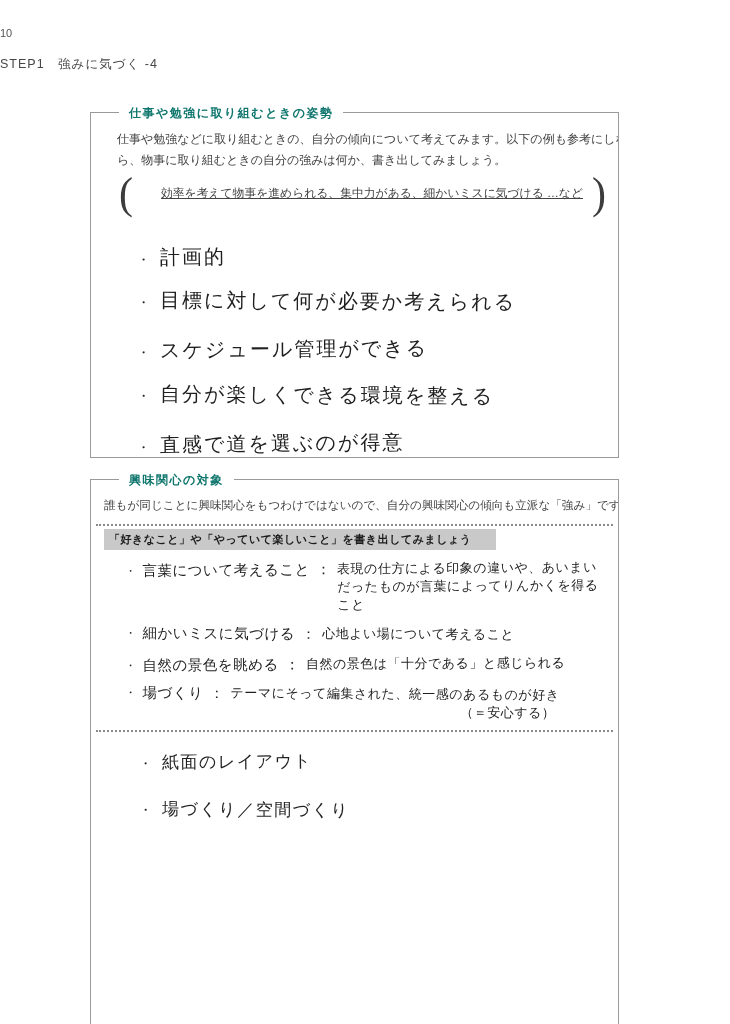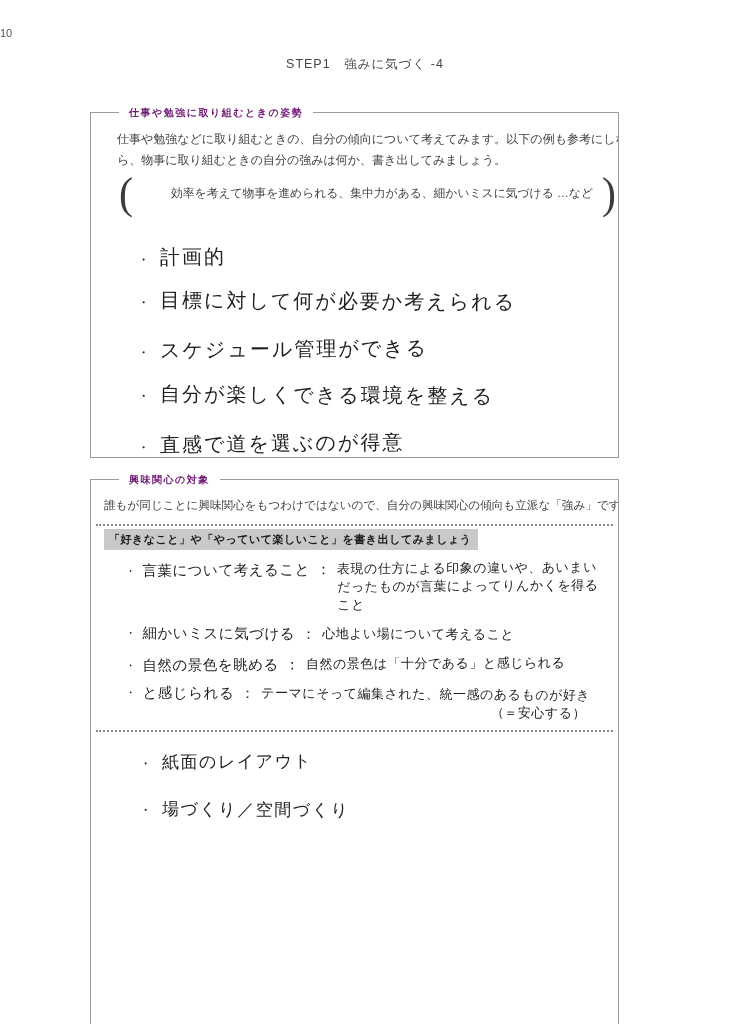--- a/index.html
+++ b/index.html
@@ -7,65 +7,65 @@
     width:730px;height:1024px;background:#ffffff;position:relative;
     font-family:"Liberation Sans","DejaVu Sans",sans-serif;
     color:#3f3f3f;overflow:hidden;
   }
   .nowrap{white-space:nowrap;}
   .page-number{
     position:absolute;top:27px;left:0;right:18px;text-align:left;
     font-size:11px;color:#555;
   }
   .step-title{
-    position:absolute;top:56px;left:0;right:0;text-align:center;
+    position:absolute;top:56px;left:0;right:0;
     font-size:12.5px;color:#474747;letter-spacing:1px;
   }
   .panel{
     position:absolute;left:90px;width:529px;box-sizing:border-box;
     border:1.4px solid #9a9a9a;background:#fff;overflow:hidden;
   }
   #panel1{top:112px;height:346px;}
   #panel2{top:479px;height:580px;}
   .panel-title{
     position:absolute;top:-10px;left:28px;background:#fff;
-    padding:0 10px;font-size:10px;font-weight:bold;color:#701a75;
+    padding:0 10px;font-size:12px;font-weight:bold;color:#0f766e;
     letter-spacing:1.5px;line-height:20px;
   }
   .panel{overflow:visible;}
   .panel-inner{position:relative;width:100%;height:100%;overflow:hidden;}
   .intro{
     margin:16px 10px 0 26px;font-size:12px;line-height:21px;color:#434343;
   }
   .intro2{margin:15px 8px 0 13px;font-size:11.6px;line-height:20px;}
   .example-row{display:flex;align-items:center;margin:1px 0 0 28px;}
   .paren{
     font-family:"Liberation Serif",serif;font-size:42px;font-weight:300;
     color:#3c3c3c;line-height:1;transform:scaleY(1.05);
   }
   .example-text{font-size:11.8px;line-height:19px;margin:0 9px;color:#434343;}
-  .example-text .l2{margin-left:29px;}
+  .example-text .l2{margin-left:19px;text-decoration:underline;}
   
   .hw{color:#1f1f1f;}
   .hw-list1{
     margin:27px 0 0 46px;display:flex;flex-direction:column;gap:20px;
     font-size:20px;
   }
   .hw-item{display:flex;align-items:baseline;gap:10px;letter-spacing:2px;}
   .hw-item .bullet{font-size:13px;letter-spacing:0;}
   .hw-list1 .hw-item:nth-child(1){transform:rotate(-0.8deg);}
   .hw-list1 .hw-item:nth-child(2){transform:rotate(0.3deg);}
   .hw-list1 .hw-item:nth-child(3){transform:rotate(-0.5deg);}
   .hw-list1 .hw-item:nth-child(4){transform:rotate(0.4deg);}
   .hw-list1 .hw-item:nth-child(5){transform:rotate(-0.7deg);}
   .dotted{border-top:2px dotted #8a8a8a;margin:9px 5px 0 5px;height:0;}
   .sub-label{
     display:inline-block;margin:3px 0 0 13px;background:#c9c9c9;
     color:#1c1c1c;font-size:11px;font-weight:bold;
-    padding:3px 7px 3px 5px;letter-spacing:0.5px;
+    padding:3px 25px 3px 5px;letter-spacing:0.5px;
   }
   .def-list{
     margin:10px 6px 0 34px;display:flex;flex-direction:column;gap:11px;
     font-size:14.5px;
   }
   .def-item{display:flex;align-items:flex-start;gap:6px;letter-spacing:0.5px;line-height:19px;}
   .def-item .bullet{font-size:11px;line-height:19px;}
   .def-term{white-space:nowrap;}
   .def-desc{display:flex;flex-direction:column;font-size:13px;line-height:18px;}
   .def-desc .d2:empty{display:none;}
@@ -162,21 +162,21 @@
           <span class="bullet">・</span>
           <span class="def-term">自然の景色を眺める</span>
           <span class="def-sep">：</span>
           <div class="def-desc">
             <div class="d1">自然の景色は「十分である」と感じられる</div>
 
           </div>
         </div>
         <div class="def-item desc2-right">
           <span class="bullet">・</span>
-          <span class="def-term">と感じられる</span>
+          <span class="def-term">場づくり</span>
           <span class="def-sep">：</span>
           <div class="def-desc">
             <div class="d1">テーマにそって編集された、統一感のあるものが好き</div>
             <div class="d2">（＝安心する）</div>
           </div>
         </div>
       </div>
 
       <div class="dotted"></div>
 

